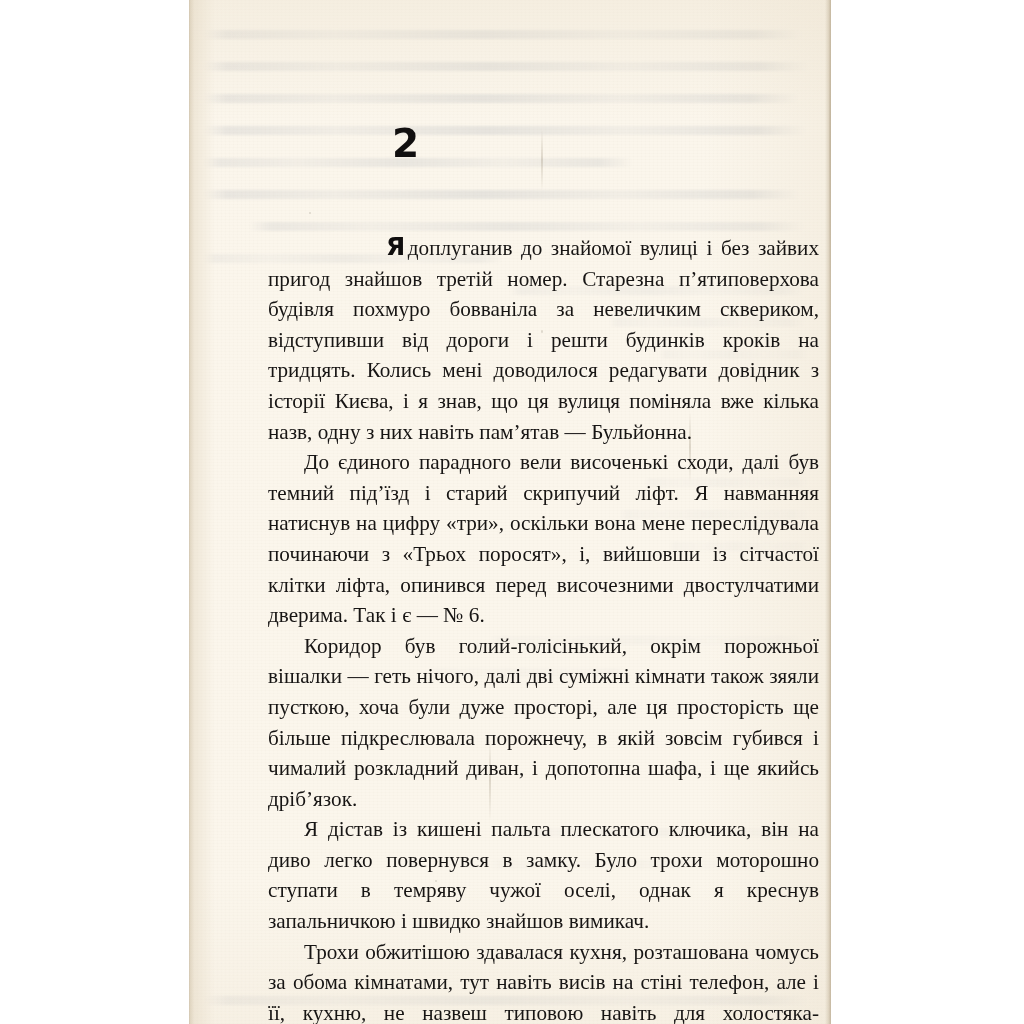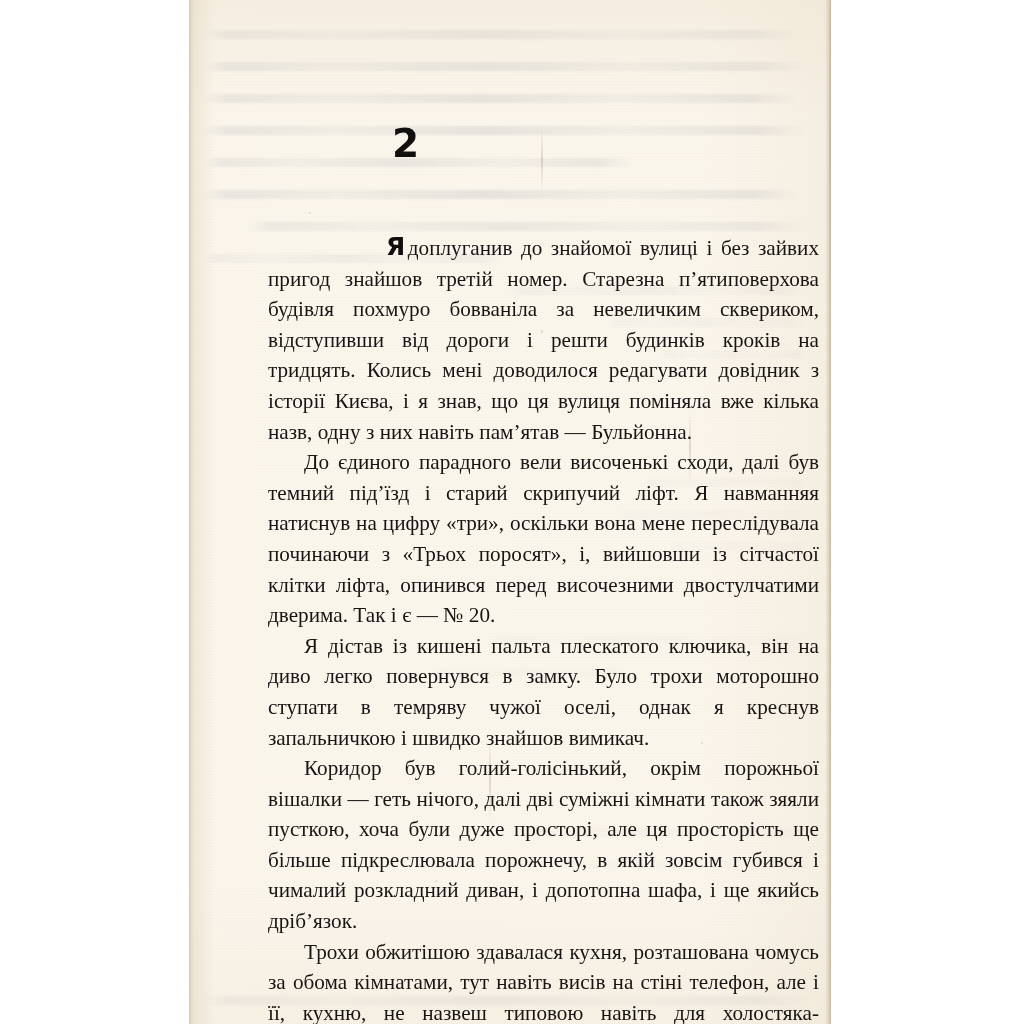--- a/index.html
+++ b/index.html
@@ -249,25 +249,25 @@
     <div id="page-edge-right"></div>
 
     <div id="textblock">
 
       <div id="chapter-number">2</div>
 
       <div id="body-text">
 
         <p class="para first"><span class="dropcap">Я</span><span>доплуганив до знайомої вулиці і без зайвих пригод знайшов третій номер. Старезна п’ятиповерхова будівля похмуро бовваніла за невеличким сквериком, відступивши від дороги і решти будинків кроків на тридцять. Колись мені доводилося редагувати довідник з історії Києва, і я знав, що ця вулиця поміняла вже кілька назв, одну з них навіть пам’ятав — Бульйонна.</span></p>
 
-        <p class="para">До єдиного парадного вели височенькі сходи, далі був темний під’їзд і старий скрипучий ліфт. Я навманняя натиснув на цифру «три», оскільки вона мене переслідувала починаючи з «Трьох поросят», і, вийшовши із сітчастої клітки ліфта, опинився перед височезними двостулчатими дверима. Так і є — № 20.</p>
+        <p class="para">До єдиного парадного вели височенькі сходи, далі був темний під’їзд і старий скрипучий ліфт. Я навманняя натиснув на цифру «три», оскільки вона мене переслідувала починаючи з «Трьох поросят», і, вийшовши із сітчастої клітки ліфта, опинився перед височезними двостулчатими дверима. Так і є — № 6.</p>
+
+        <p class="para">Коридор був голий-голісінький, окрім порожньої вішалки — геть нічого, далі дві суміжні кімнати також зяяли пусткою, хоча були дуже просторі, але ця просторість ще більше підкреслювала порожнечу, в якій зовсім губився і чималий розкладний диван, і допотопна шафа, і ще якийсь дріб’язок.</p>
 
         <p class="para">Я дістав із кишені пальта плескатого ключика, він на диво легко повернувся в замку. Було трохи моторошно ступати в темряву чужої оселі, однак я креснув запальничкою і швидко знайшов вимикач.</p>
-
-        <p class="para">Коридор був голий-голісінький, окрім порожньої вішалки — геть нічого, далі дві суміжні кімнати також зяяли пусткою, хоча були дуже просторі, але ця просторість ще більше підкреслювала порожнечу, в якій зовсім губився і чималий розкладний диван, і допотопна шафа, і ще якийсь дріб’язок.</p>
 
         <p class="para">Трохи обжитішою здавалася кухня, розташована чомусь за обома кімнатами, тут навіть висів на стіні телефон, але і її, кухню, не назвеш типовою навіть для холостяка-спартанця. Знаскока майнула думка, що цю</p>
 
       </div>
     </div>
 
   </div>
 </div>
 
 </body></html>

